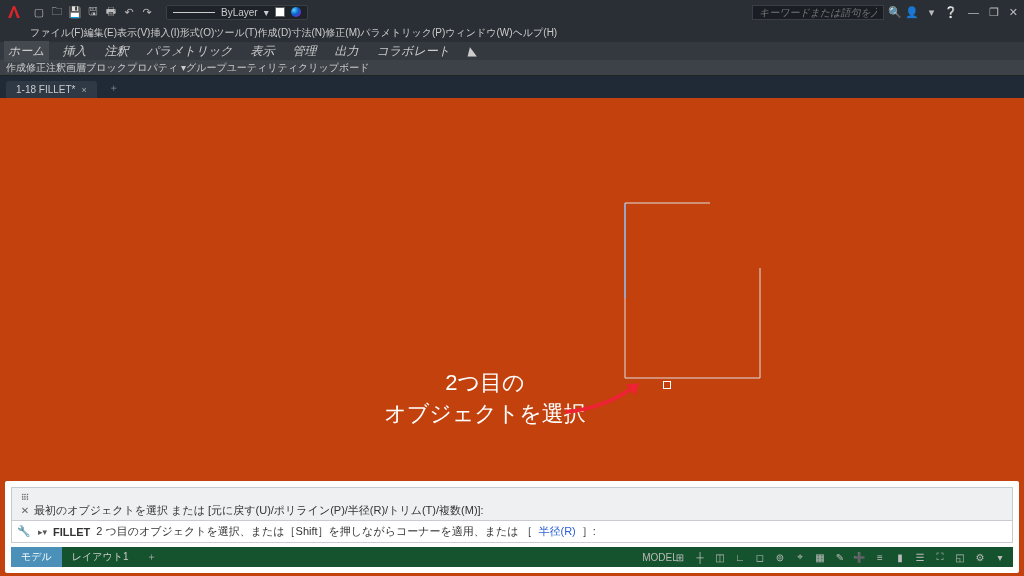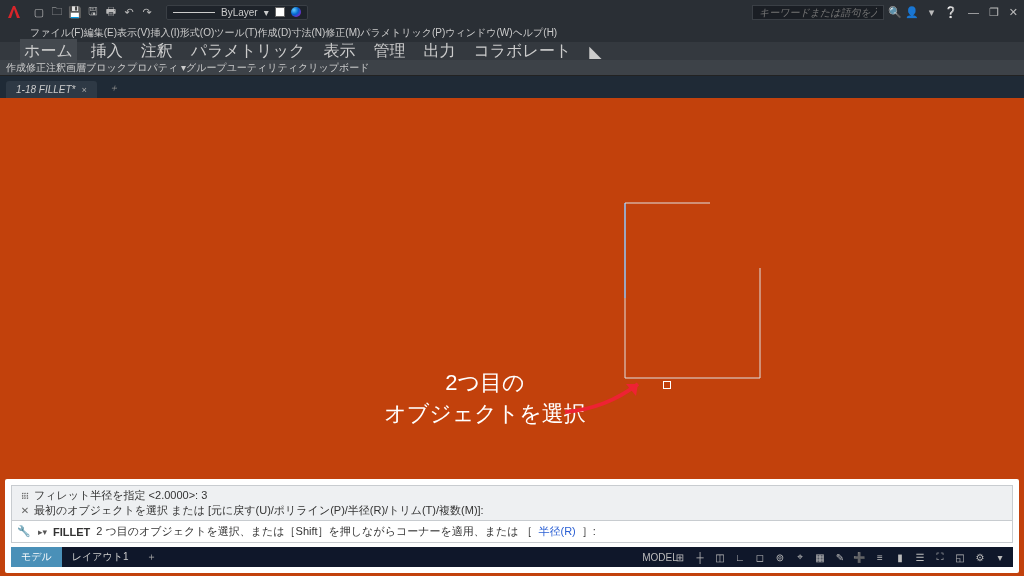--- a/index.html
+++ b/index.html
@@ -17,49 +17,49 @@
   .circleIco { width:10px; height:10px; border-radius:50%; background:radial-gradient(circle at 30% 30%, #6cf 0,#06c 45%,#c0c 100%); }
   .titlecenter { position:absolute; left:50%; transform:translateX(-50%); color:#ddd; font-size:11px; }
   .search { position:absolute; right:140px; display:flex; align-items:center; background:#1a1e24; border:1px solid #3a3f45; padding:1px 6px; width:132px; }
   .search input { background:transparent; border:none; color:#888; font-size:10px; width:100%; outline:none; font-style:italic; }
   .search-ico { color:#bbb; font-size:11px; margin-left:6px; }
   .winicons { position:absolute; right:6px; display:flex; gap:10px; color:#bbb; font-size:11px; align-items:center; }
 
   .menubar { height:18px; background:#2a2f35; display:flex; align-items:center; padding-left:30px; color:#ccc; font-size:10px; }
   .menubar span { cursor:pointer; }
 
-  .ribbon-tabs { height:18px; background:#34393f; display:flex; align-items:center; padding-left:20px; gap:10px; color:#ccc; font-size:16px; }
+  .ribbon-tabs { height:18px; background:#34393f; display:flex; align-items:center; padding-left:4px; gap:10px; color:#ccc; font-size:12px;font-style:italic; }
   .ribbon-tabs .tab { padding:2px 4px; }
   .ribbon-tabs .active { background:#44494f; }
 
   .ribbon-panels { height:16px; background:#3d4248; display:flex; align-items:center; padding-left:6px; color:#ccc; font-size:10px; border-bottom:1px solid #222; }
   .ribbon-panels span { }
 
   .doc-tabs { height:22px; background:#1f2a36; display:flex; align-items:flex-end; padding-left:6px; gap:2px; }
-  .doctab { background:#2e3945; color:#ccc; font-size:10px; padding:3px 10px; border-radius:3px 3px 0 0; display:flex; align-items:center; gap:6px;font-style:italic; }
+  .doctab { background:#2e3945; color:#ccc; font-size:10px; padding:3px 10px; border-radius:3px 3px 0 0; display:flex; align-items:center; gap:6px; }
   .doctab .x { font-size:9px; color:#aaa; }
 
   .canvas { position:absolute; top:98px; left:0; right:0; bottom:0; background:#c2410c; }
   .canvas svg { position:absolute; top:0; left:0; }
 
   .anno-text { position:absolute; color:#fff; font-size:22px; font-weight:500; text-align:center; line-height:1.4; }
   .arrow { position:absolute; }
 
   
   .cmd-frame { position:absolute; left:5px; right:5px; bottom:3px; background:#fff; padding:6px; border-radius:2px; }
   .cmd-history { background:#eef0f2; border:1px solid #c8ccd0; font-size:11px; color:#333; padding:2px 4px; }
   .cmd-history .row { display:flex; align-items:center; }
   .cmd-history .gutter { width:18px; color:#666; font-size:10px; text-align:center; }
   .cmd-line { background:#fff; border:1px solid #c8ccd0; border-top:none; font-size:11px; color:#333; padding:3px 4px; display:flex; align-items:center; gap:6px; }
   .cmd-line .caret { color:#555; font-size:9px; }
   .cmd-line .kw { color:#2a5fd4; }
   .cmd-line .cmd { font-weight:bold; }
   .cmd-line .wrench { width:16px; text-align:center; color:#555; }
 
-  .status-tabs { height:20px; background:#0f172a; display:flex; align-items:center; font-size:10px; color:#ccc; margin-top:4px; position:relative; }
+  .status-tabs { height:20px; background:#14532d; display:flex; align-items:center; font-size:10px; color:#ccc; margin-top:4px; position:relative; }
   .status-tabs .stab { padding:3px 10px; }
   .status-tabs .stab.on { background:#4a90b8; color:#fff; }
   .status-tabs .plus { padding:3px 8px; color:#aaa; }
   .status-right { position:absolute; right:6px; display:flex; gap:6px; color:#bbb; font-size:10px; align-items:center; }
   .sico { width:14px; display:flex; justify-content:center; }
 
   
   .pickbox { position:absolute; width:8px; height:8px; border:1px solid #fff; }
 </style>
 </head>
@@ -169,21 +169,20 @@
   <svg class="arrow" style="left:560px; top:276px;" width="100" height="50">
     <path d="M5 38 Q 45 35 78 10" stroke="#e23" stroke-width="4" fill="none"></path>
     <path d="M78 10 L66 10 L76 22 Z" fill="#e23"></path>
   </svg>
 </div>
 
 <div class="cmd-frame">
   <div class="cmd-history">
     <div class="row">
       <div class="gutter">᎒᎒᎒</div>
-      <div>フィレット半径を指定 &lt;2.0000&gt;: 3</div>
     </div>
     <div class="row">
       <div class="gutter">✕</div>
       <div>最初のオブジェクトを選択 または [元に戻す(U)/ポリライン(P)/半径(R)/トリム(T)/複数(M)]:</div>
     </div>
   </div>
   <div class="cmd-line">
     <span class="wrench">🔧</span>
     <span class="caret">▸▾</span>
     <span class="cmd">FILLET</span>

